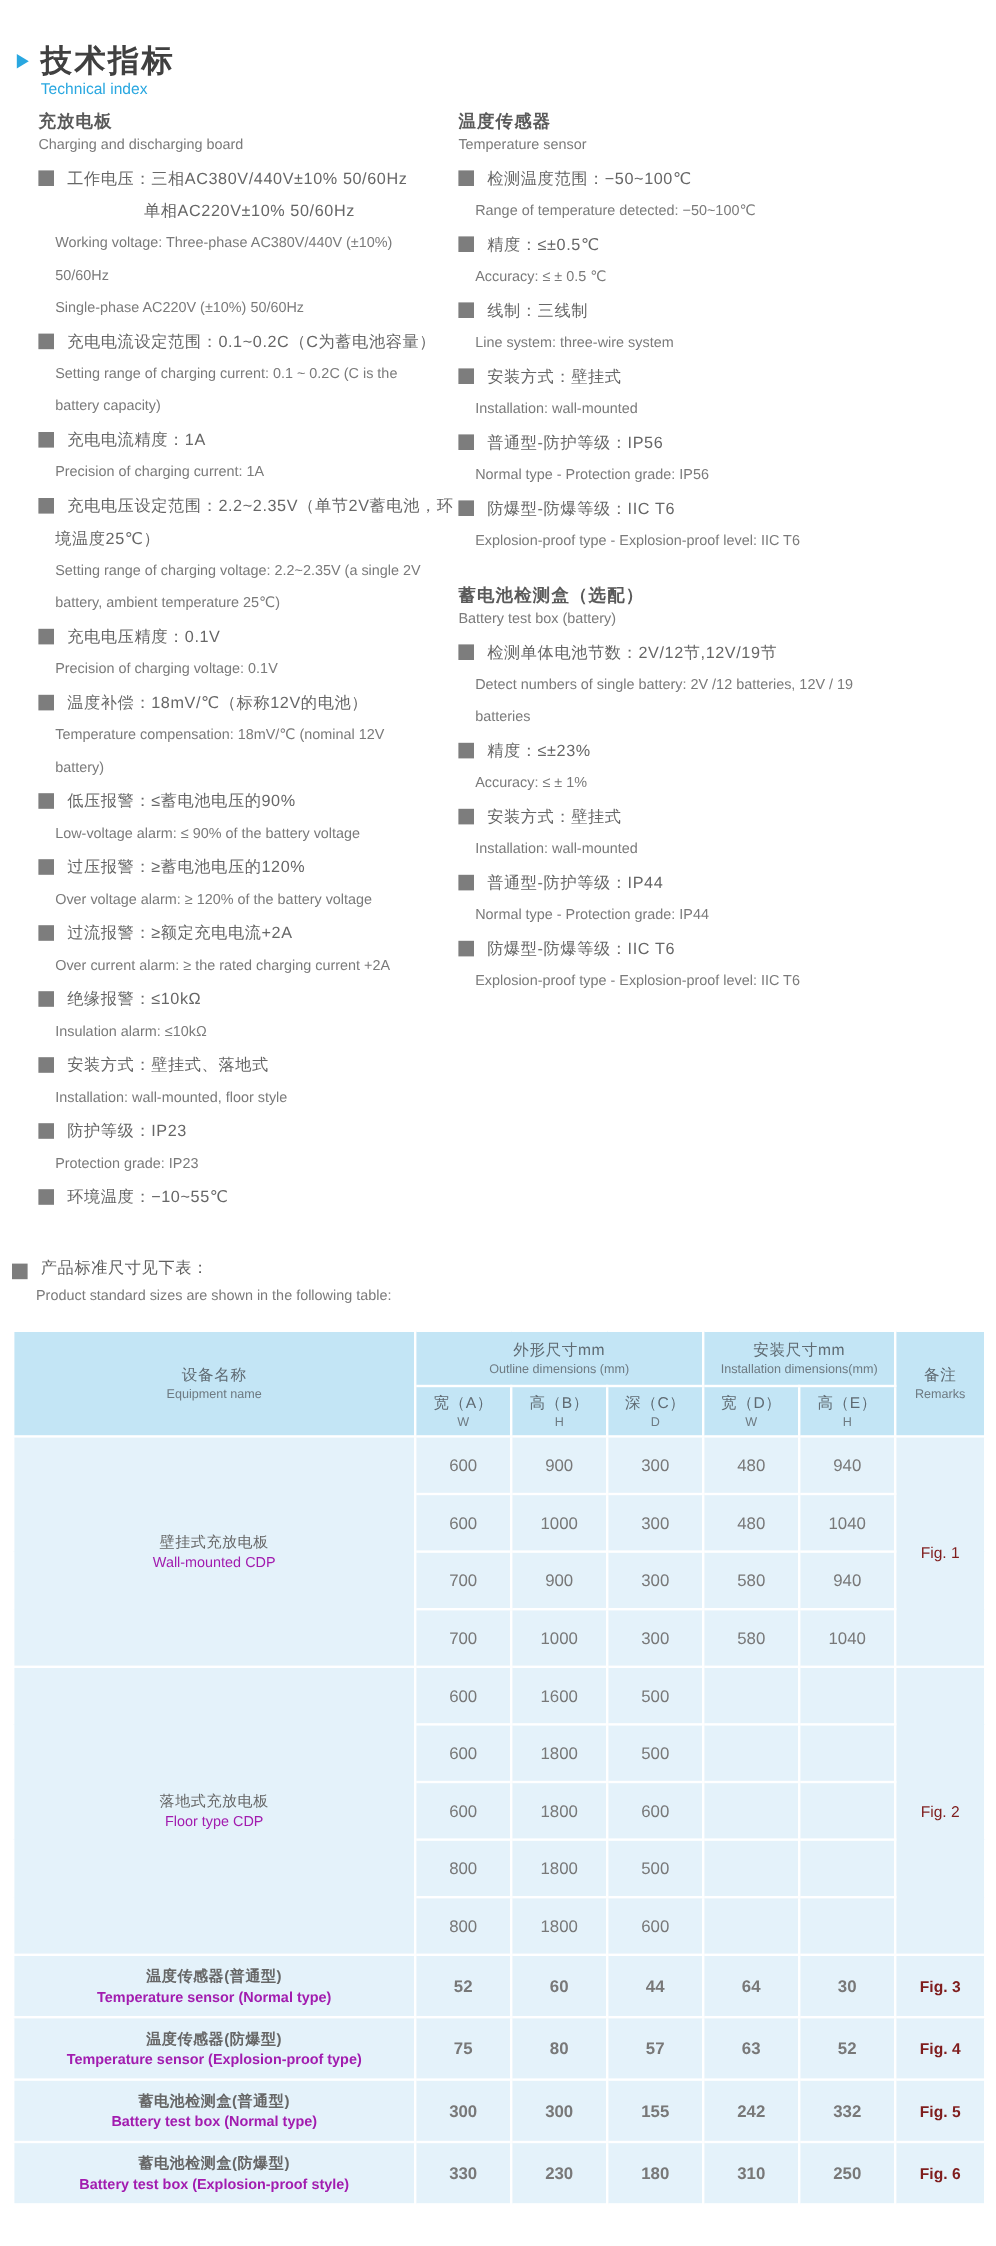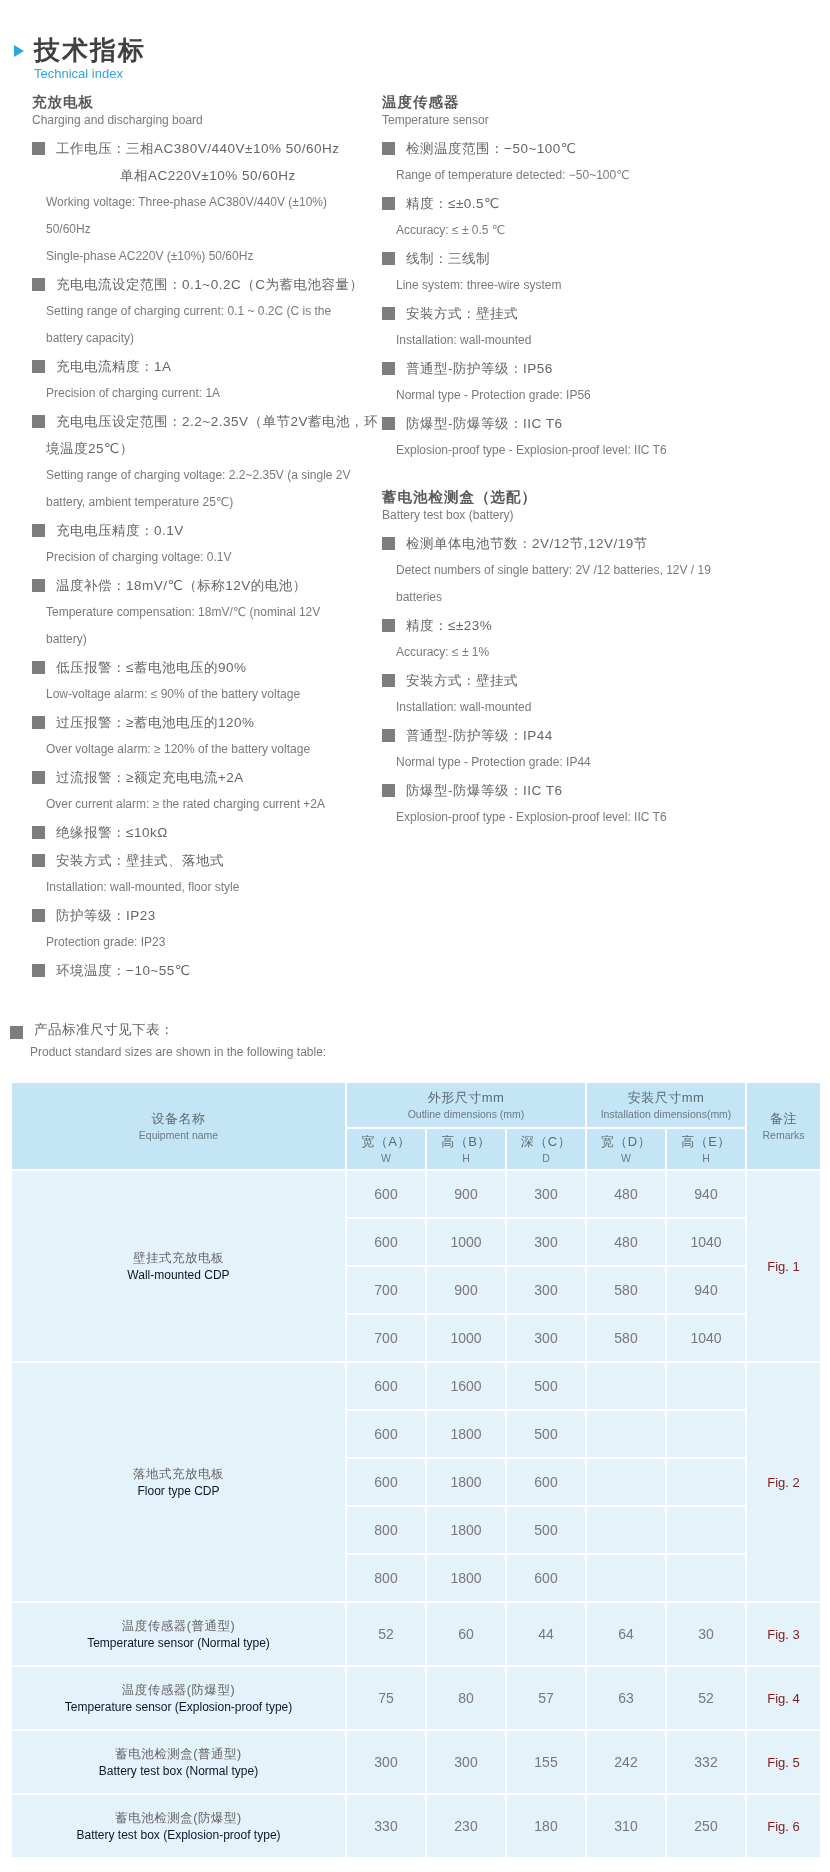--- a/index.html
+++ b/index.html
@@ -48,24 +48,24 @@
   }
   .size-table th, .size-table td { border:2px solid #ffffff; vertical-align:middle; text-align:center; }
   .size-table th { background:#c3e5f5; font-weight:normal; padding:2px 0; }
   .th-zh { font-size:13px; color:#5f6a72; line-height:18px; letter-spacing:0.5px; }
   .th-en { font-size:10.5px; color:#6e7a82; line-height:14px; }
   .size-table thead tr.hrow1 { height:46px; }
   .size-table thead tr.hrow2 { height:42px; }
   .size-table td { background:#e4f2fa; }
   .num-cell { font-size:14px; color:#787878; }
   tr.num-row { height:48px; }
-  tr.single-row { height:64px; }
+  tr.single-row { height:52px;font-weight:bold; }
   .name-cell { padding:4px 6px; }
   .name-zh { font-size:12.5px; color:#666; line-height:17px; letter-spacing:0.5px; }
-  .name-en { font-size:12px; color:#0f172a; line-height:16px; }
+  .name-en { font-size:12px; color:#a21caf; line-height:16px; }
   .remark-cell { font-size:13px; color:#7f1d1d; }
 </style>
 </head>
 <body>
 
 <div class="page">
 
   <header class="hdr">
     <span class="tri"></span>
     <h1 class="title-zh">技术指标</h1>
@@ -116,20 +116,21 @@
           <div class="spec-item">
             <div class="zh-line"><span class="bullet"></span><span>过压报警：≥蓄电池电压的120%</span></div>
             <div class="en-line">Over voltage alarm: ≥ 120% of the battery voltage</div>
           </div>
           <div class="spec-item">
             <div class="zh-line"><span class="bullet"></span><span>过流报警：≥额定充电电流+2A</span></div>
             <div class="en-line">Over current alarm: ≥ the rated charging current +2A</div>
           </div>
           <div class="spec-item">
             <div class="zh-line"><span class="bullet"></span><span>绝缘报警：≤10kΩ</span></div>
+            <div class="en-line">Insulation alarm: ≤10kΩ</div>
           </div>
           <div class="spec-item">
             <div class="zh-line"><span class="bullet"></span><span>安装方式：壁挂式、落地式</span></div>
             <div class="en-line">Installation: wall-mounted, floor style</div>
           </div>
           <div class="spec-item">
             <div class="zh-line"><span class="bullet"></span><span>防护等级：IP23</span></div>
             <div class="en-line">Protection grade: IP23</div>
           </div>
           <div class="spec-item">
@@ -366,21 +367,21 @@
           <td class="num-cell">300</td>
           <td class="num-cell">300</td>
           <td class="num-cell">155</td>
           <td class="num-cell">242</td>
           <td class="num-cell">332</td>
           <td rowspan="1" class="remark-cell">Fig. 5</td>
         </tr>
         <tr class="single-row">
           <td rowspan="1" class="name-cell">
             <div class="name-zh">蓄电池检测盒(防爆型)</div>
-            <div class="name-en">Battery test box (Explosion-proof type)</div>
+            <div class="name-en">Battery test box (Explosion-proof style)</div>
           </td>
           <td class="num-cell">330</td>
           <td class="num-cell">230</td>
           <td class="num-cell">180</td>
           <td class="num-cell">310</td>
           <td class="num-cell">250</td>
           <td rowspan="1" class="remark-cell">Fig. 6</td>
         </tr>
       </tbody>
   </table>

